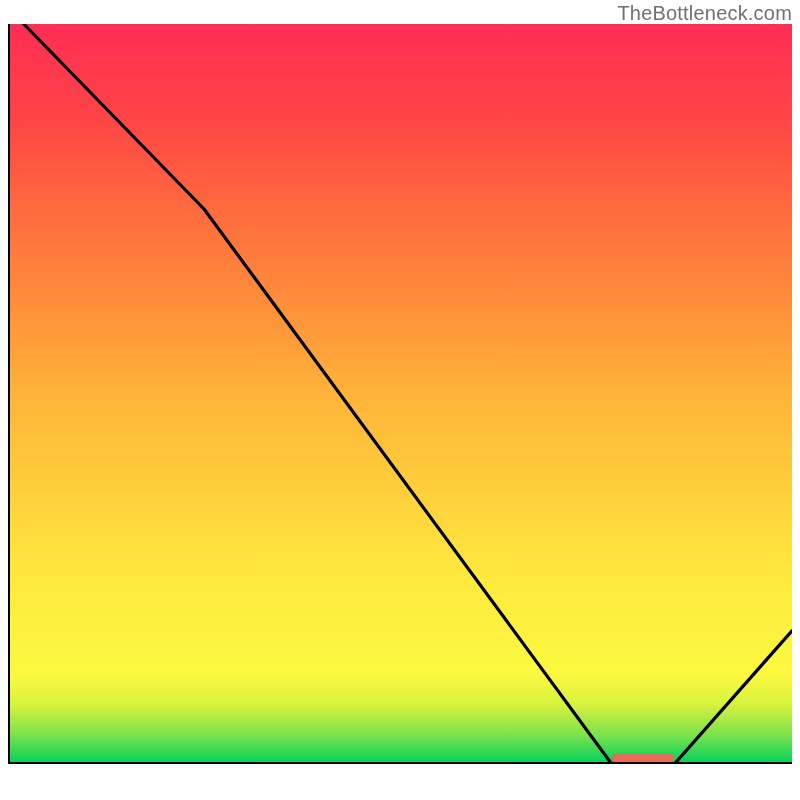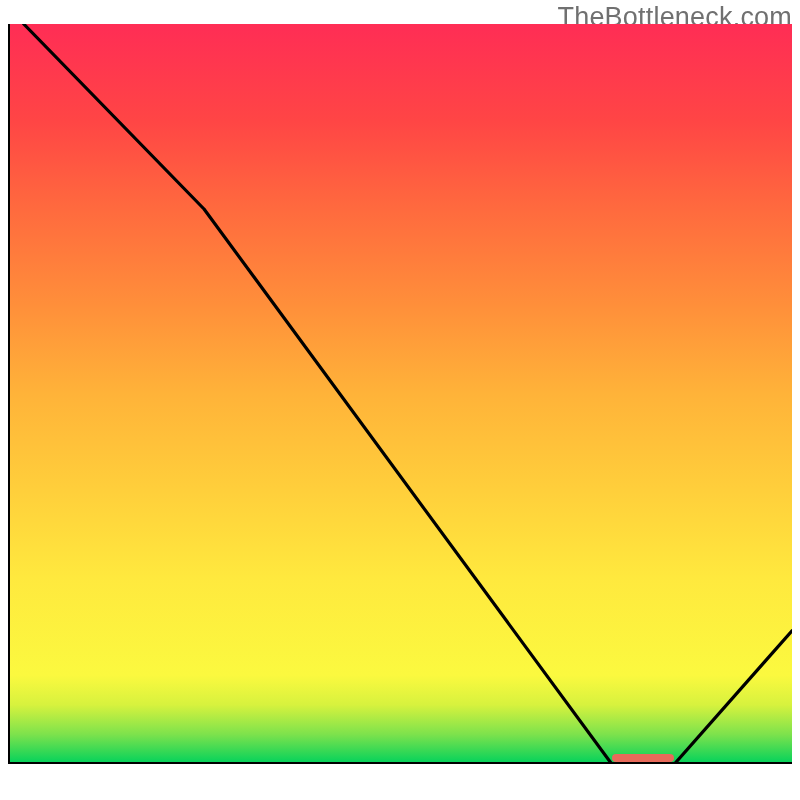--- a/index.html
+++ b/index.html
@@ -14,21 +14,21 @@
   .wrap {
     position: relative;
     width: 800px;
     height: 800px;
   }
   .watermark {
     position: absolute;
     top: 2px;
     right: 8px;
     color: #707070;
-    font-size: 27px;
+    font-size: 20px;
     letter-spacing: 0.2px;
     font-weight: 500;
   }
   .plot-outer {
     position: absolute;
     top: 24px;
     left: 8px;
     width: 784px;
     height: 776px;
     background: #ffffff;

